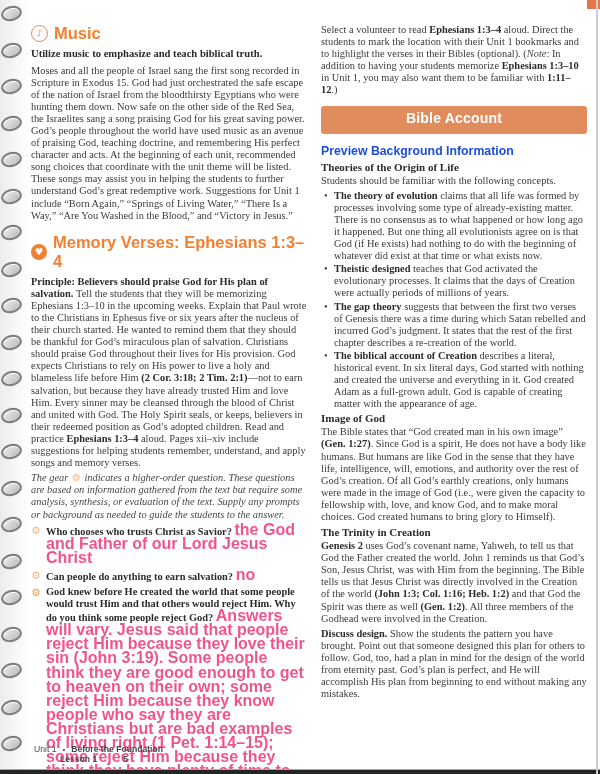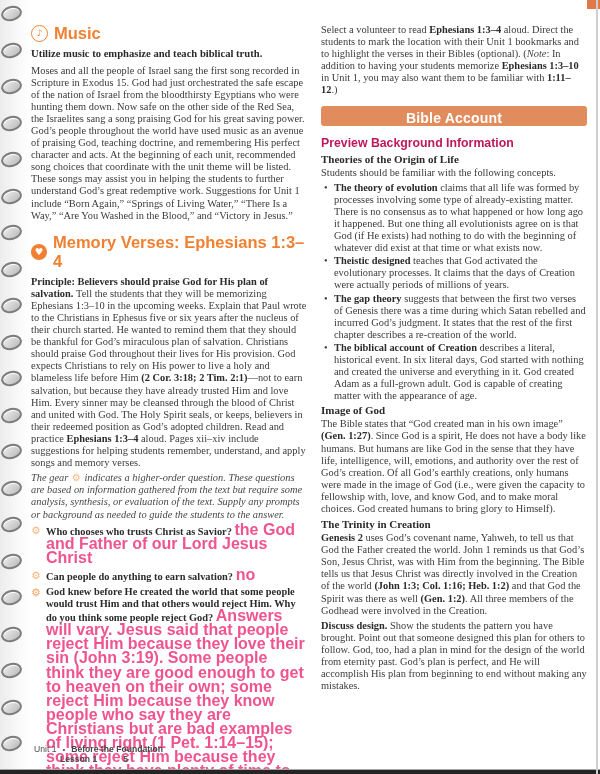--- a/index.html
+++ b/index.html
@@ -73,28 +73,28 @@
 
   .qa-list{margin-top:2px;}
   .qa{position:relative;padding-left:15px;margin-bottom:3px;
       font-size:10.4px;line-height:12.1px;}
   .gear-marker{
     position:absolute;left:0;top:0;color:#f6b57d;font-size:10.5px;
     font-family:"DejaVu Sans",sans-serif;
   }
 
   .banner{
-    margin:9px 0 10px 0;height:20px;line-height:25px;border-radius:3px;
+    margin:9px 0 10px 0;height:28px;line-height:25px;border-radius:3px;
     background:#e18c5c;color:#ffffff;text-align:center;
     font-family:"Liberation Sans",sans-serif;font-weight:bold;font-size:14px;
     letter-spacing:.2px;
   }
   .sub-orange{
     font-family:"Liberation Sans",sans-serif;font-weight:bold;
-    color:#be185d;font-size:12.3px;margin:2px 0 3px 0;
+    color:#1d4ed8;font-size:12.3px;margin:2px 0 3px 0;
   }
   .sub-orange.mt{margin-top:10px;}
   .sub-serif{
     font-weight:bold;color:#2b2b2b;font-size:11px;line-height:13px;margin:2px 0 1px 0;
   }
   .bullets{margin:1px 0 2px 0;}
   .bullet{position:relative;padding-left:13px;margin-bottom:1px;
           font-size:10.4px;line-height:12.1px;}
   .b-marker{position:absolute;left:3px;top:0;color:#3b3b3b;}
 

